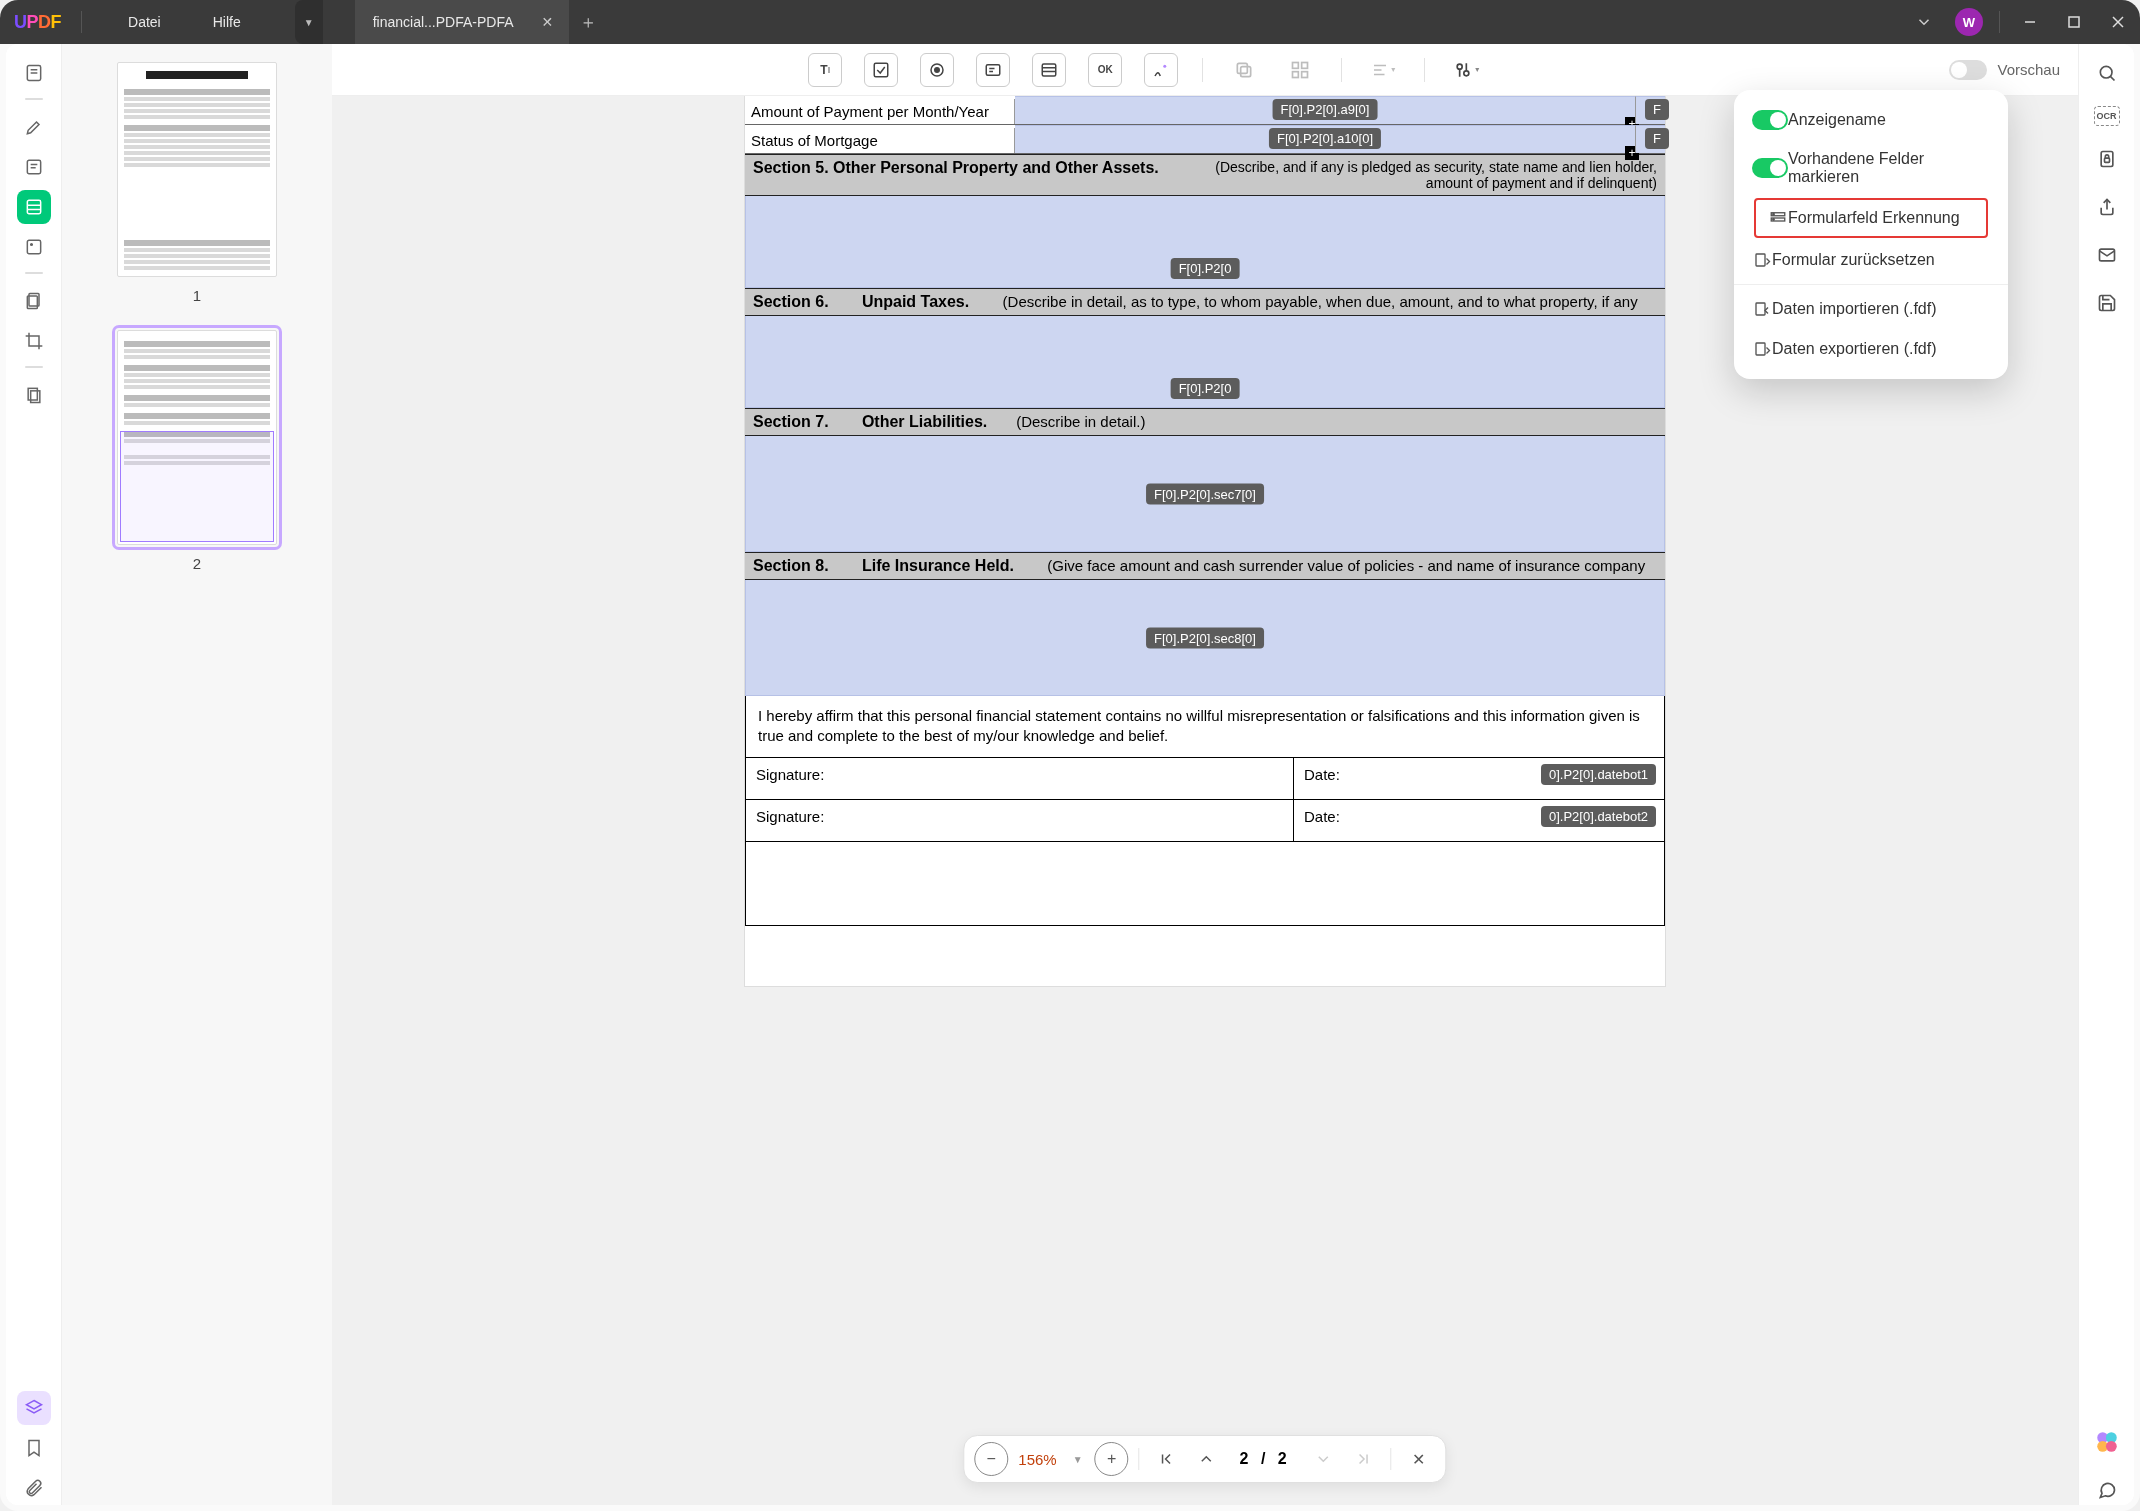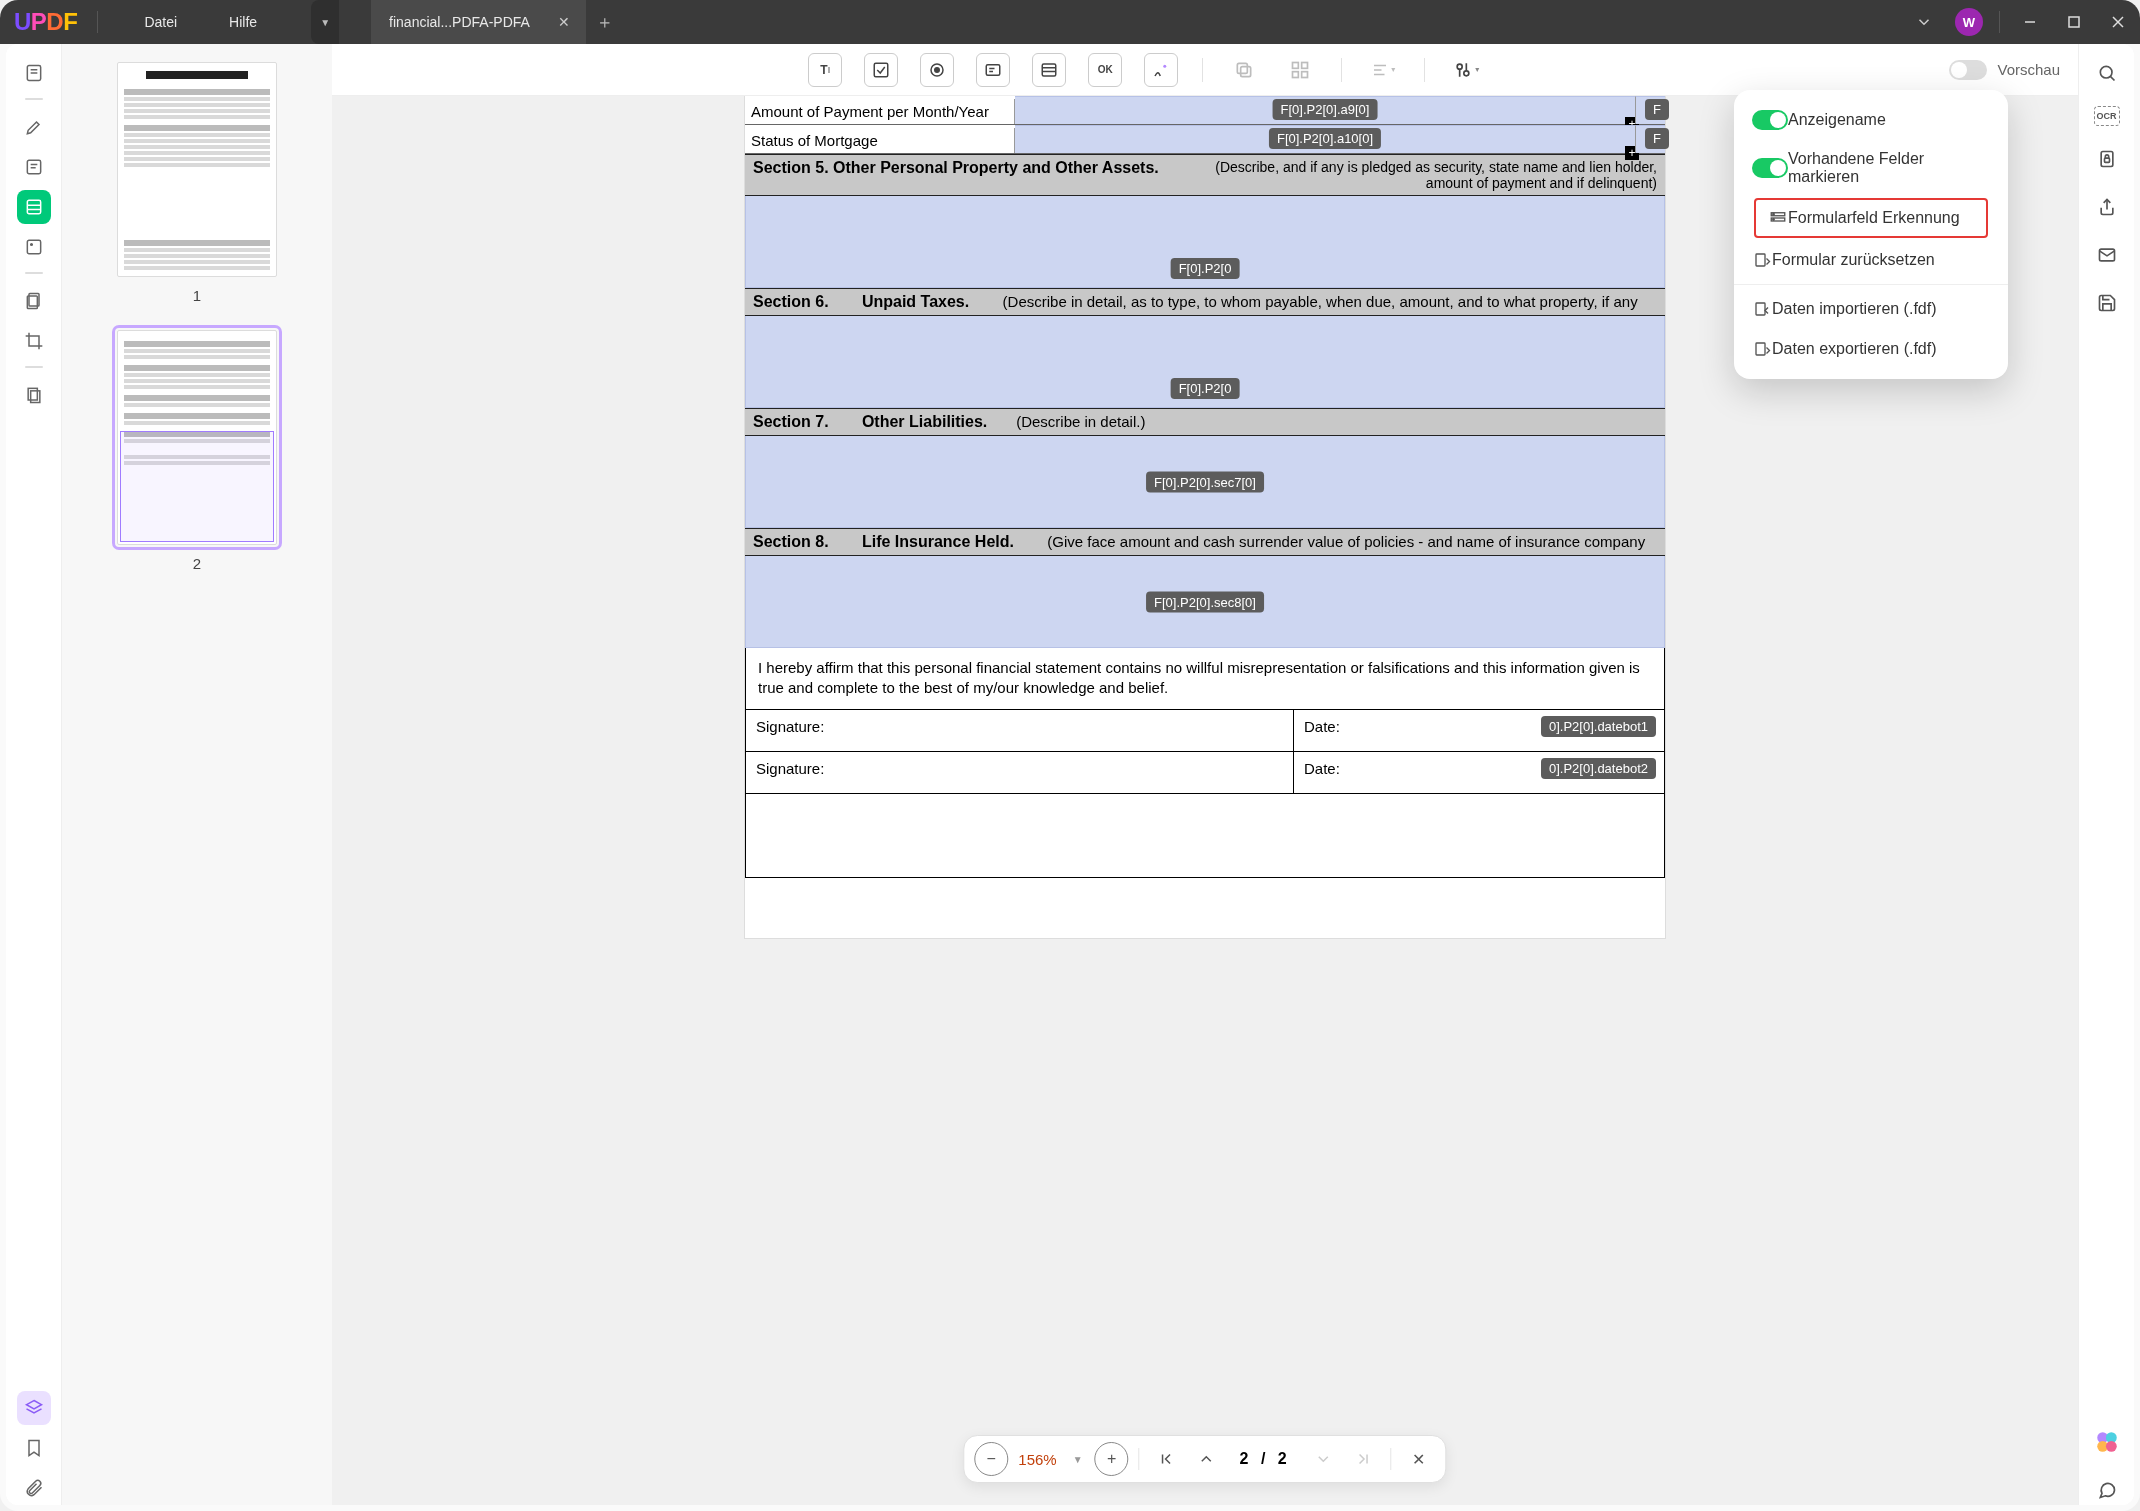--- a/index.html
+++ b/index.html
@@ -16,21 +16,21 @@
 
 
 .titlebar {
   height: 44px;
   background: #3a3a3a;
   display: flex; align-items: center;
   color: #e8e8e8;
   font-size: 14px;
   padding-left: 14px;
 }
-.logo { font-weight: 800; font-size: 24px; letter-spacing: -0.5px; }
+.logo { font-weight: 800; font-size: 18px; letter-spacing: -0.5px; }
 .logo span:nth-child(1){color:#7c4dff}
 .logo span:nth-child(2){color:#ff4db8}
 .logo span:nth-child(3){color:#ff6b35}
 .logo span:nth-child(4){color:#ffc107}
 .tb-sep { width:1px; height:22px; background:#555; margin:0 20px; }
 .tb-menu { padding: 0 26px; cursor: pointer; }
 .tab-bar { display: flex; align-items: stretch; height: 44px; margin-left: 28px; }
 .tab-dropdown {
   width: 28px; display:flex; align-items:center; justify-content:center;
   background:#2f2f2f; border-top-left-radius:8px; border-bottom-left-radius:8px;
@@ -128,21 +128,21 @@
   position:absolute;background:#5c5c5c;color:#fff;font-size:13px;padding:3px 8px;border-radius:4px;
 }
 .plus{
   position:absolute;width:14px;height:14px;background:#000;color:#fff;font-size:12px;
   display:flex;align-items:center;justify-content:center
 }
 .sec-header{background:#c8c8c8;border-top:1px solid #222;border-bottom:1px solid #222;padding:4px 8px;font-size:16px;display:flex;gap:10px}
 .sec-header b{font-weight:700}
 .sec-desc{color:#000;font-weight:400}
 .sec-body{background:#cdd6f1;height:92px;border:1px solid #b6c1e6;border-top:none;position:relative}
-.sec-body.tall{height:92px}
+.sec-body.tall{height:116px}
 .sec-body .tag.center{left:50%;top:50%;transform:translate(-50%,-50%)}
 .affirm{border:1px solid #000;border-top:none;padding:10px 12px;font-size:15px;line-height:1.35}
 .sig-row{display:flex;border:1px solid #000;border-top:none;height:42px}
 .sig-cell{padding:8px 10px;font-size:15px}
 .sig-left{flex:1;border-right:1px solid #000}
 .sig-right{width:370px;position:relative}
 .sig-right .tag{right:8px;top:6px}
 .blank-row{border:1px solid #000;border-top:none;height:84px}
 
 

